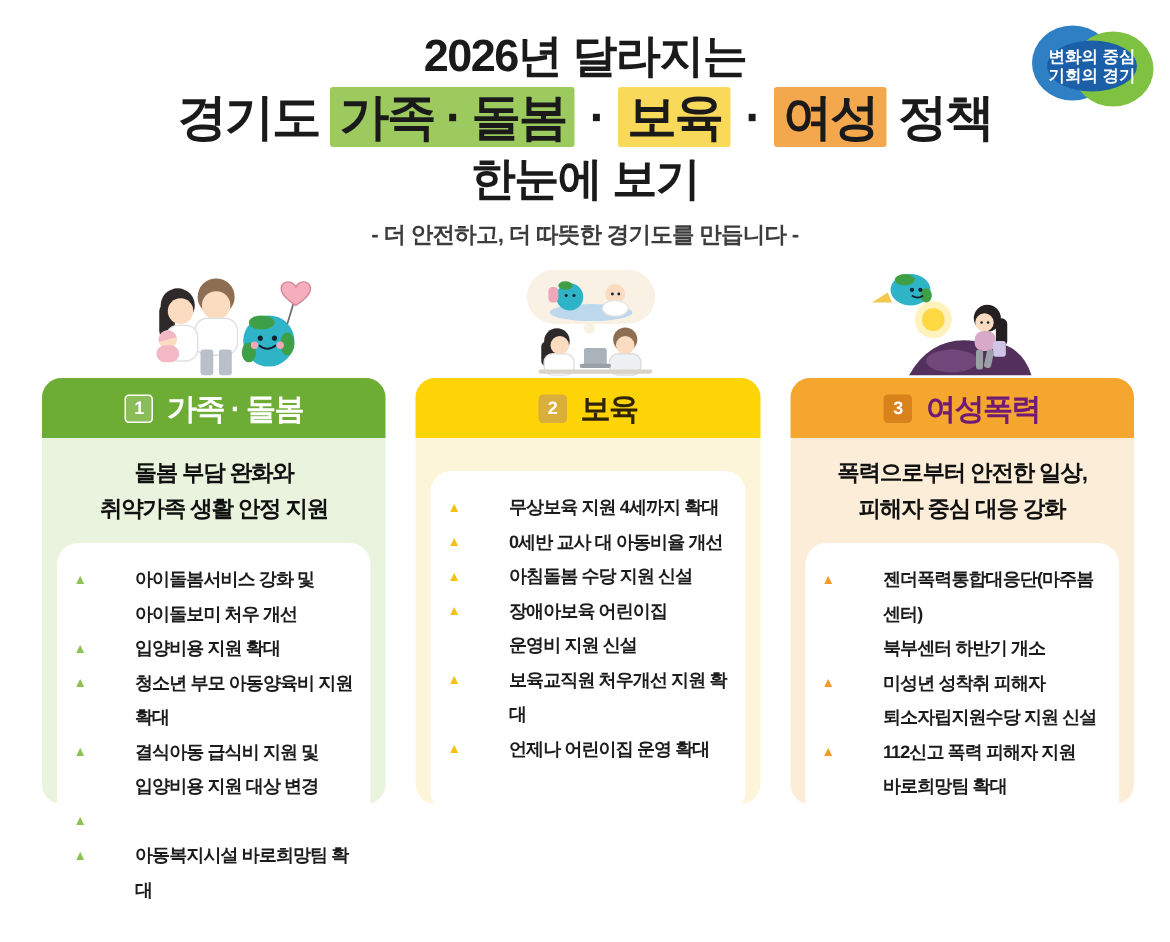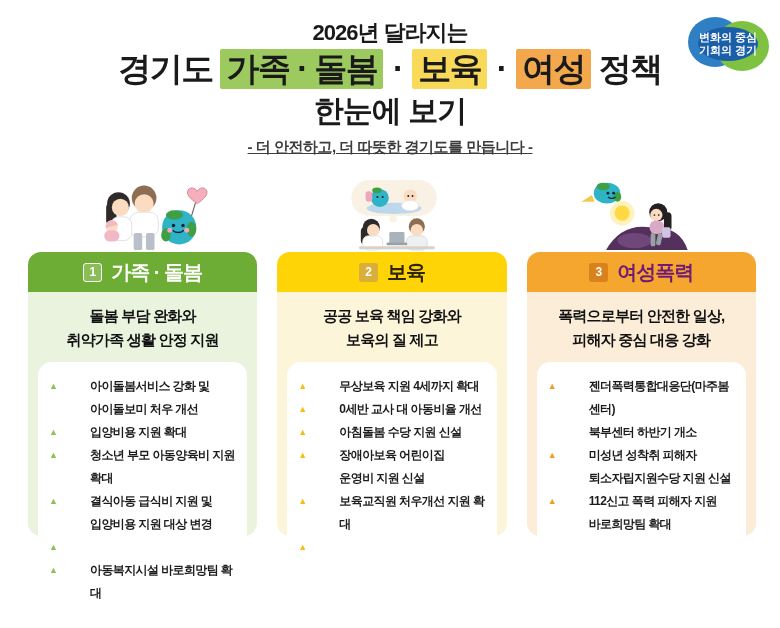--- a/index.html
+++ b/index.html
@@ -4,29 +4,29 @@
 <style>
   * { margin:0; padding:0; box-sizing:border-box; }
   html,body { background:#ffffff; }
   .page {
     position:relative; width:780px; height:628px; margin:0 auto;
     background:#ffffff; overflow:hidden;
     font-family:"Liberation Sans", sans-serif; color:#1a1a1a;
   }
   
   .titles { padding-top:20px; text-align:center; line-height:1.18; }
-  .t1 { font-size:22px; font-weight:800; letter-spacing:-1px; }
+  .t1 { font-size:30px; font-weight:800; letter-spacing:-1px; }
   .t2 { font-size:33px; font-weight:800; letter-spacing:-1.5px; margin-top:4px; }
   .t2 .hl { padding:1px 6px 2px; border-radius:2px; }
   .hl-green  { background:#9dca5e; }
   .hl-yellow { background:#f8d95a; }
   .hl-orange { background:#f4a84e; }
   .t2 .dot { padding:0 2px; }
   .t3 { font-size:30px; font-weight:800; letter-spacing:-1px; margin-top:4px; }
-  .tagline { margin-top:10px; font-size:15px; font-weight:700; color:#3c3c3c; letter-spacing:-0.5px;text-decoration:underline; }
+  .tagline { margin-top:10px; font-size:15px; font-weight:700; color:#3c3c3c; letter-spacing:-0.5px; }
   
   .logo { position:absolute; top:12px; right:6px; width:92px; height:64px; }
   .logo svg { width:100%; height:100%; }
   
   .cards { position:absolute; left:28px; top:178px; width:728px; display:flex; gap:20px; }
   .card { flex:1 1 0; display:flex; flex-direction:column; }
   .illus { height:74px; display:flex; justify-content:center; align-items:flex-end; }
   .illus svg { height:74px; }
   .card-header {
     height:40px; border-radius:13px 13px 0 0;
@@ -196,24 +196,20 @@
           <rect x="72" y="57" width="16" height="12" rx="1.5" fill="#aab2ba"></rect>
           <rect x="69" y="68" width="22" height="3" rx="1.5" fill="#98a0a8"></rect>
           <rect x="40" y="72" width="80" height="3" rx="1.5" fill="#d9d2c8"></rect>
         </svg>
       </div>
       <div class="card-header">
         <span class="num">2</span>
         <span class="hd-title">보육</span>
       </div>
       <div class="card-body">
-        <div class="subtitle">
-          <span>공공 보육 책임 강화와</span><br>
-          <span>보육의 질 제고</span>
-        </div>
         <div class="panel">
           <ul class="items">
               <li>
                 <span class="tri">▲</span>
                 <span class="txt">무상보육 지원 4세까지 확대</span>
               </li>
               <li>
                 <span class="tri">▲</span>
                 <span class="txt">0세반 교사 대 아동비율 개선</span>
               </li>
@@ -224,20 +220,21 @@
               <li>
                 <span class="tri">▲</span>
                 <span class="txt">장애아보육 어린이집<br>운영비 지원 신설</span>
               </li>
               <li>
                 <span class="tri">▲</span>
                 <span class="txt">보육교직원 처우개선 지원 확대</span>
               </li>
               <li>
                 <span class="tri">▲</span>
+                <span class="txt">언제나 어린이집 운영 확대</span>
               </li>
             </ul>
         </div>
       </div>
     </section>
 
     <section class="card card-orange">
       <div class="illus">
         <svg viewBox="0 0 150 78">
 

